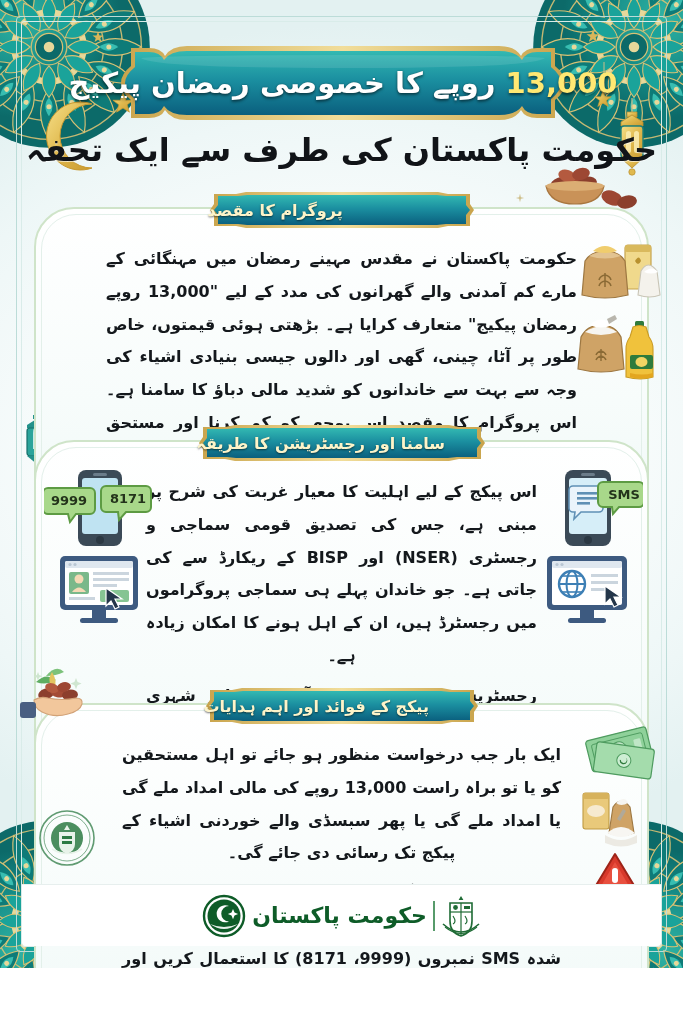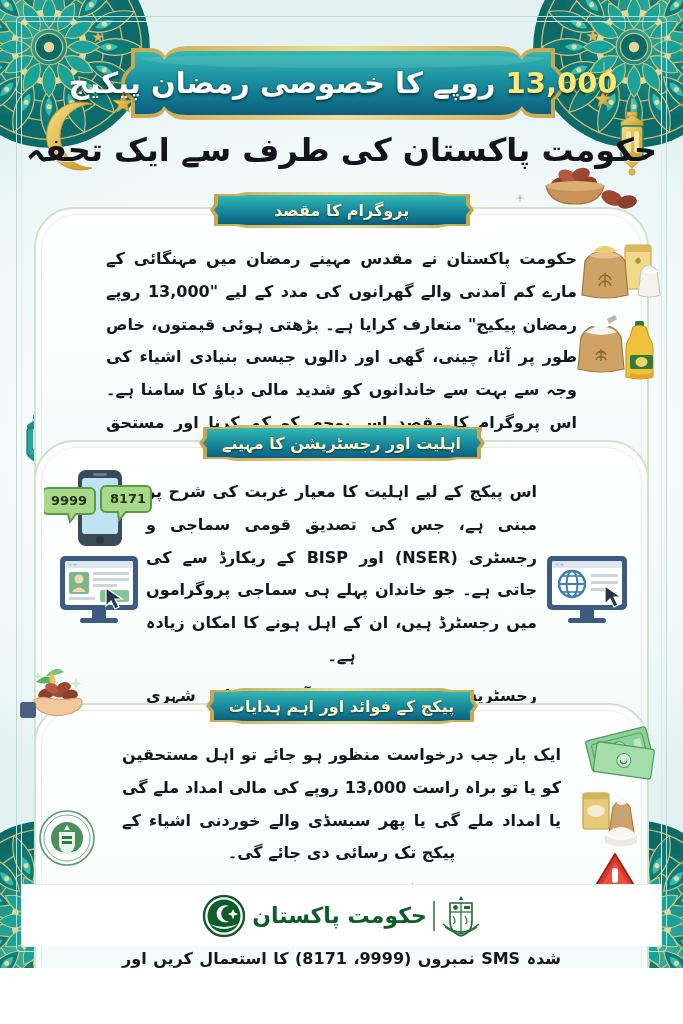--- a/index.html
+++ b/index.html
@@ -136,21 +136,21 @@
   
   .ribbon {
     position: absolute;
     top: -19px;
     left: 50%;
     transform: translateX(-50%);
     width: 268px;
     height: 40px;
     display: flex;
     align-items: center;
-    justify-content: center;
+    justify-content: flex-end;
     z-index: 5;
   }
   .ribbon .plate { position: absolute; inset: 0; }
   .ribbon-text {
     position: relative;
     z-index: 3;
     font-size: 16px;
     font-weight: 700;
     color: #fdf4c9;
     direction: rtl;
@@ -602,21 +602,21 @@
     </div>
   </div>
 
   <div class="section" id="section-eligibility">
     <div class="card" style="padding:34px 110px 22px 110px;">
       <div class="ribbon" style="width:290px;">
         <svg class="plate" viewBox="0 0 290 40" preserveAspectRatio="none">
           <path d="M6,4 L28,4 L38,2 L252,2 L262,4 L284,4 L284,14 L288,20 L284,26 L284,36 L262,36 L252,38 L38,38 L28,36 L6,36 L6,26 L2,20 L6,14 Z" fill="url(#bandgold)"></path>
           <path d="M10,6 L30,6 L39,5 L251,5 L260,6 L280,6 L280,15 L284,20 L280,25 L280,34 L260,34 L251,35 L39,35 L30,34 L10,34 L10,25 L6,20 L10,15 Z" fill="url(#bannerg)"></path>
         </svg>
-        <span class="ribbon-text">اہلیت اور رجسٹریشن کا مہینے</span>
+        <span class="ribbon-text">سامنا اور رجسٹریشن کا طریقہ</span>
       </div>
       <p class="para">اس پیکج کے لیے اہلیت کا معیار غربت کی شرح پر مبنی ہے، جس کی تصدیق قومی سماجی و رجسٹری (NSER) اور BISP کے ریکارڈ سے کی جاتی ہے۔ جو خاندان پہلے ہی سماجی پروگراموں میں رجسٹرڈ ہیں، ان کے اہل ہونے کا امکان زیادہ ہے۔</p>
       <p class="para">رجسٹریشن کا عمل نہایت آسان ہے اور شہری اپنے موبائل سے SMS کے ذریعے گھر اپلائی کر سکتے ہیں۔ اپنا شناختی کارڈ نمبر (CNIC) لکھ کر 9999 یا 8171 پر بھیجیں، یا 8171 پر بھیجیں، جہاں سے تصدیق اور اہلیت کا پیغام موصول ہو گا۔</p>
     </div>
 
     <div class="ill" style="left:10px; top:28px;">
       <svg width="108" height="82" viewBox="0 0 108 82">
         <rect x="34" y="2" width="44" height="76" rx="8" fill="#3b4a57"></rect>
         <rect x="38" y="10" width="36" height="56" rx="3" fill="#bfe3f2"></rect>
         <rect x="49" y="5" width="14" height="3" rx="1.5" fill="#6b7c8a"></rect>
@@ -645,20 +645,36 @@
         <rect x="37" y="24" width="36" height="3" fill="#cbd5de"></rect>
         <rect x="37" y="30" width="24" height="3" fill="#cbd5de"></rect>
         <rect x="44" y="36" width="29" height="12" rx="2" fill="#86c493"></rect>
         <rect x="13" y="43" width="26" height="3" fill="#cbd5de"></rect>
         <path d="M50,34 l0,18 l5,-5 l4,8 l4,-2 l-4,-8 l7,0 z" fill="#24364a" stroke="#ffffff" stroke-width="1.2"></path>
         <rect x="36" y="56" width="14" height="8" fill="#3d5a80"></rect>
         <rect x="24" y="64" width="38" height="5" rx="2.5" fill="#3d5a80"></rect>
       </svg>
     </div>
 
+    <div class="ill" style="right:6px; top:28px;">
+      <svg width="92" height="80" viewBox="0 0 92 80">
+        <rect x="14" y="2" width="46" height="76" rx="8" fill="#3b4a57"></rect>
+        <rect x="18" y="10" width="38" height="56" rx="3" fill="#d6eef8"></rect>
+        <rect x="30" y="5" width="14" height="3" rx="1.5" fill="#6b7c8a"></rect>
+        <circle cx="37" cy="72" r="4" fill="#2b3843"></circle>
+        <path d="M22,18 h26 a4,4 0 0 1 4,4 v18 a4,4 0 0 1 -4,4 h-18 l-7,7 l1,-7 h-2 a4,4 0 0 1 -4,-4 v-18 a4,4 0 0 1 4,-4 z" fill="#eaf4fb" stroke="#5f90b5" stroke-width="1.6"></path>
+        <rect x="26" y="24" width="20" height="2.6" fill="#5f90b5"></rect>
+        <rect x="26" y="29" width="20" height="2.6" fill="#5f90b5"></rect>
+        <rect x="26" y="34" width="13" height="2.6" fill="#5f90b5"></rect>
+        <g>
+          <path d="M52,14 h36 a5,5 0 0 1 5,5 v15 a5,5 0 0 1 -5,5 h-20 l-6,7 l-1,-7 h-9 a5,5 0 0 1 -5,-5 v-15 a5,5 0 0 1 5,-5 z" class="bubble"></path>
+          <text class="bubble-text" x="73" y="31" text-anchor="middle">SMS</text>
+        </g>
+      </svg>
+    </div>
     <div class="ill" style="right:14px; top:114px;">
       <svg width="92" height="72" viewBox="0 0 92 72">
         <rect x="4" y="2" width="80" height="54" rx="5" fill="#3d5a80"></rect>
         <rect x="9" y="7" width="70" height="44" rx="2" fill="#ffffff"></rect>
         <rect x="9" y="7" width="70" height="7" rx="2" fill="#dfe7ef"></rect>
         <circle cx="14" cy="10.5" r="1.6" fill="#b9c6d3"></circle>
           <circle cx="19" cy="10.5" r="1.6" fill="#b9c6d3"></circle>
         <circle cx="29" cy="30" r="13" fill="none" stroke="#3d7fb5" stroke-width="2.4"></circle>
         <ellipse cx="29" cy="30" rx="5.5" ry="13" fill="none" stroke="#3d7fb5" stroke-width="2"></ellipse>
         <line x1="16" y1="30" x2="42" y2="30" stroke="#3d7fb5" stroke-width="2"></line>

